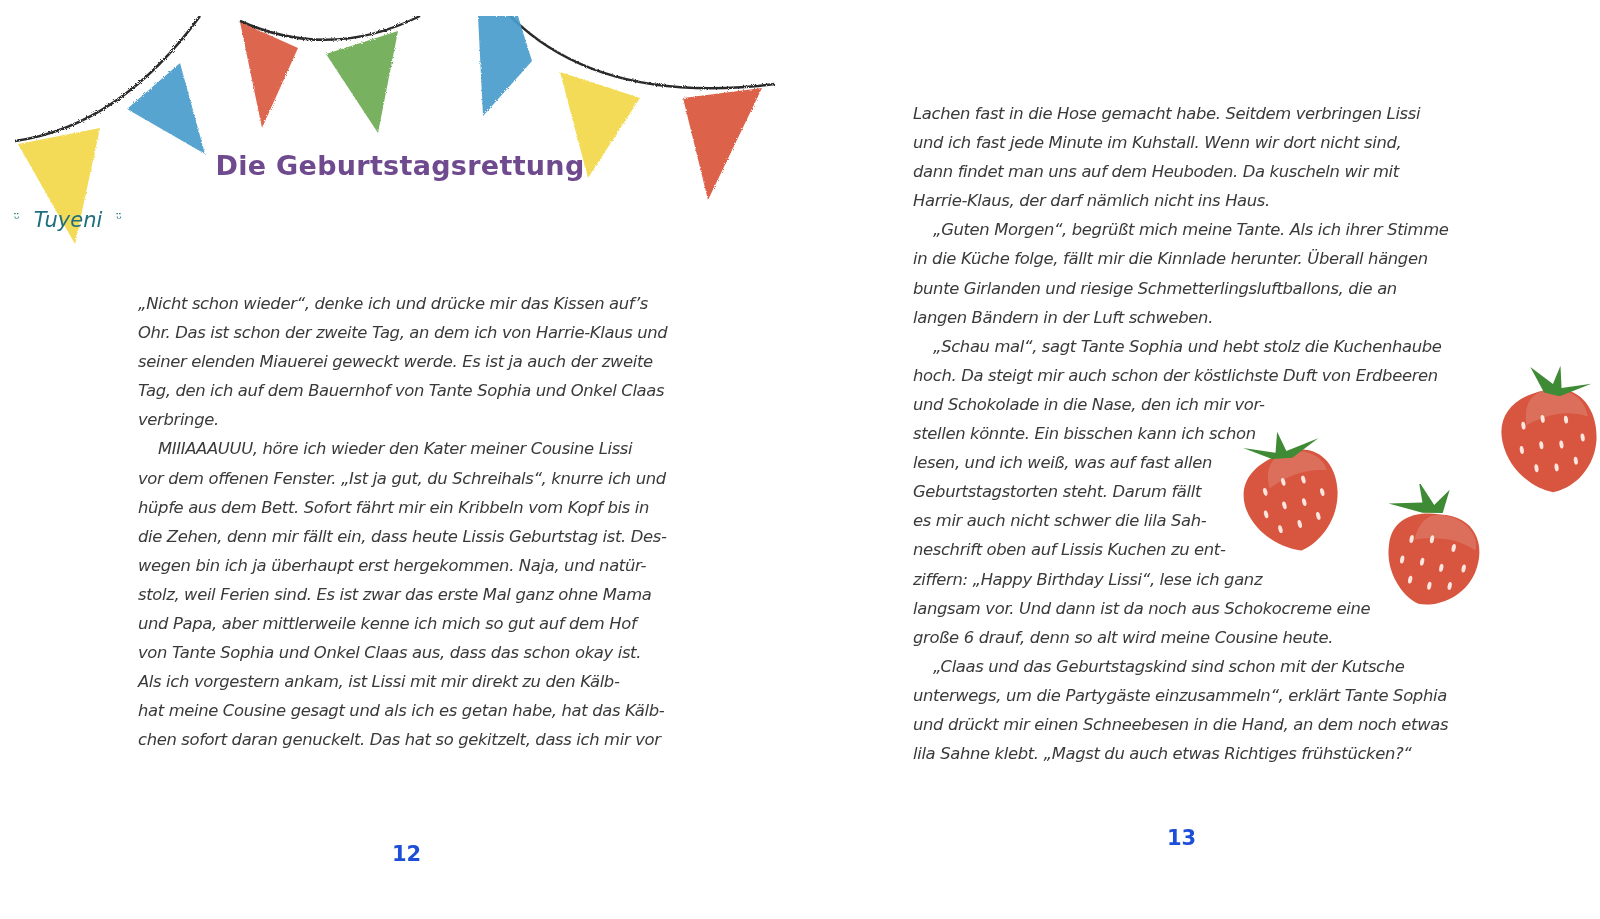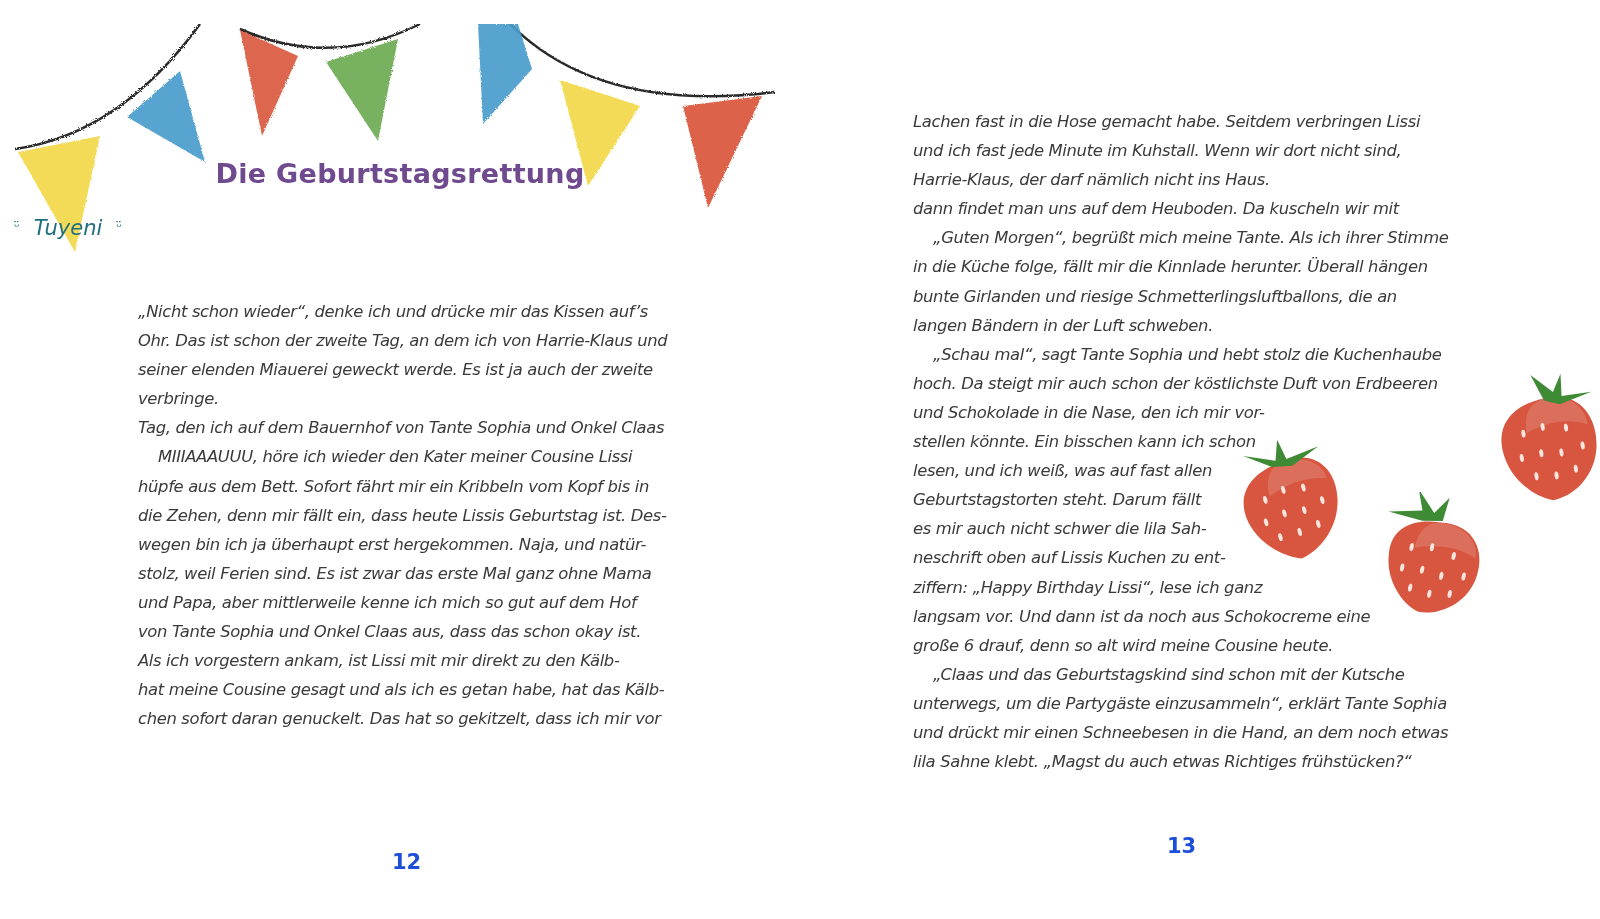--- a/index.html
+++ b/index.html
@@ -1,21 +1,21 @@
 <!DOCTYPE html>
 <html><head>
   <meta charset="utf-8">
   <style>
     html, body { margin: 0; padding: 0; }
     body {
       width: 1600px; height: 919px; background: #ffffff; position: relative; overflow: hidden;
       font-family: "DejaVu Sans", sans-serif;
     }
     .spread { position: absolute; inset: 0; }
-    .page { position: absolute; top: 8px; height: 664px; }
+    .page { position: absolute; top: 0; height: 664px; }
     .page-left { left: 0; width: 800px; margin-top: 16px; }
     .page-right { left: 800px; width: 800px; }
     .bunting { position: absolute; left: 0; top: 0; }
     .title {
       position: absolute; left: 0; width: 800px; top: 134px; text-align: center;
       color: #6f4a8e; font-weight: bold; font-size: 27px; letter-spacing: 0.3px;
       font-family: "DejaVu Sans", sans-serif;
     }
     .author-row {
       position: absolute; left: 0; width: 800px; top: 192px; text-align: left;
@@ -71,43 +71,44 @@
 
     <div class="title">Die Geburtstagsrettung</div>
     <div class="author-row">
       <span class="orn">ᵕ̈</span><span>Tuyeni</span><span class="orn">ᵕ̈</span>
     </div>
 
     <div class="body-text left-text">
       <span class="line">„Nicht schon wieder“, denke ich und drücke mir das Kissen auf’s</span>
       <span class="line">Ohr. Das ist schon der zweite Tag, an dem ich von Harrie-Klaus und</span>
       <span class="line">seiner elenden Miauerei geweckt werde. Es ist ja auch der zweite</span>
+      <span class="line">Tag, den ich auf dem Bauernhof von Tante Sophia und Onkel Claas</span>
       <span class="line">verbringe.</span>
-      <span class="line">Tag, den ich auf dem Bauernhof von Tante Sophia und Onkel Claas</span>
       <span class="line indent">MIIIAAAUUU, höre ich wieder den Kater meiner Cousine Lissi</span>
+      <span class="line">vor dem offenen Fenster. „Ist ja gut, du Schreihals“, knurre ich und</span>
       <span class="line">hüpfe aus dem Bett. Sofort fährt mir ein Kribbeln vom Kopf bis in</span>
       <span class="line">die Zehen, denn mir fällt ein, dass heute Lissis Geburtstag ist. Des-</span>
       <span class="line">wegen bin ich ja überhaupt erst hergekommen. Naja, und natür-</span>
       <span class="line">stolz, weil Ferien sind. Es ist zwar das erste Mal ganz ohne Mama</span>
       <span class="line">und Papa, aber mittlerweile kenne ich mich so gut auf dem Hof</span>
       <span class="line">von Tante Sophia und Onkel Claas aus, dass das schon okay ist.</span>
       <span class="line">Als ich vorgestern ankam, ist Lissi mit mir direkt zu den Kälb-</span>
       <span class="line">hat meine Cousine gesagt und als ich es getan habe, hat das Kälb-</span>
       <span class="line">chen sofort daran genuckelt. Das hat so gekitzelt, dass ich mir vor</span>
     </div>
 
     <div class="page-num pn-left">12</div>
   </div>
 
   <div class="page page-right">
     <div class="body-text right-text">
       <span class="line">Lachen fast in die Hose gemacht habe. Seitdem verbringen Lissi</span>
       <span class="line">und ich fast jede Minute im Kuhstall. Wenn wir dort nicht sind,</span>
+      <span class="line">dann findet man uns auf dem Heuboden. Da kuscheln wir mit</span>
       <span class="line">Harrie-Klaus, der darf nämlich nicht ins Haus.</span>
-      <span class="line">dann findet man uns auf dem Heuboden. Da kuscheln wir mit</span>
       <span class="line indent">„Guten Morgen“, begrüßt mich meine Tante. Als ich ihrer Stimme</span>
       <span class="line">in die Küche folge, fällt mir die Kinnlade herunter. Überall hängen</span>
       <span class="line">bunte Girlanden und riesige Schmetterlingsluftballons, die an</span>
       <span class="line">langen Bändern in der Luft schweben.</span>
       <span class="line indent">„Schau mal“, sagt Tante Sophia und hebt stolz die Kuchenhaube</span>
       <span class="line">hoch. Da steigt mir auch schon der köstlichste Duft von Erdbeeren</span>
       <span class="line">und Schokolade in die Nase, den ich mir vor-</span>
       <span class="line">stellen könnte. Ein bisschen kann ich schon</span>
       <span class="line">lesen, und ich weiß, was auf fast allen</span>
       <span class="line">Geburtstagstorten steht. Darum fällt</span>

